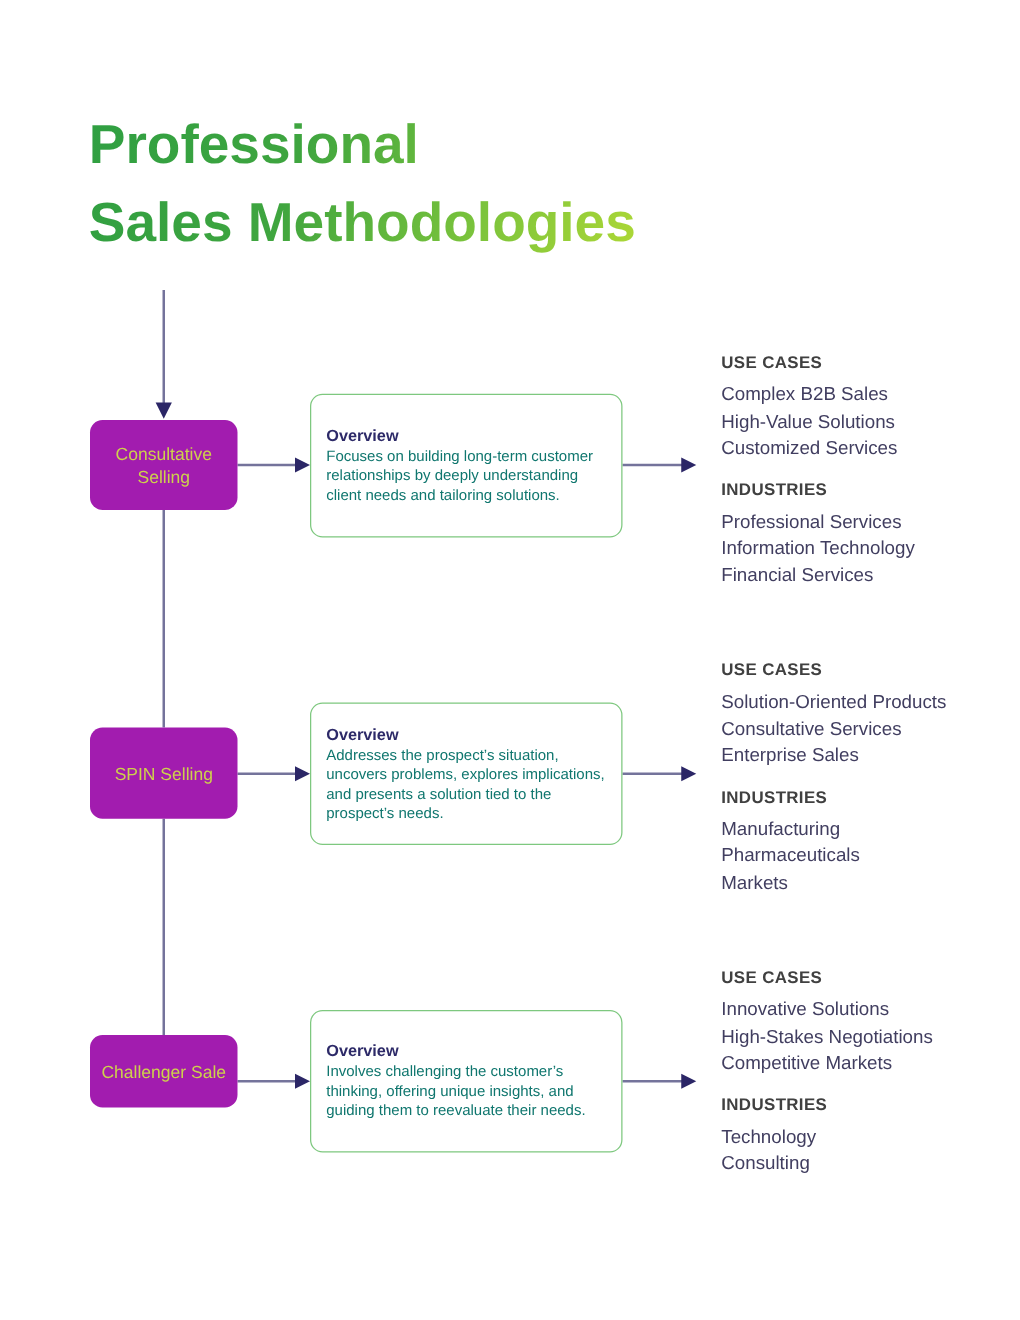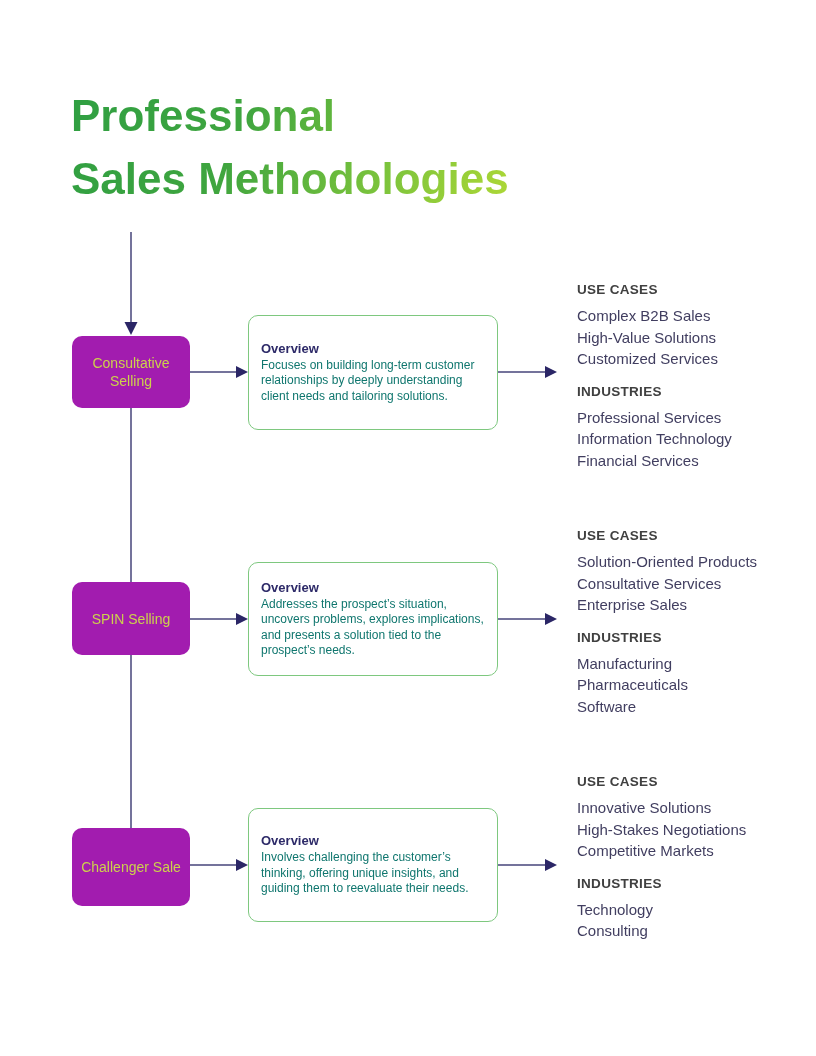--- a/index.html
+++ b/index.html
@@ -21,21 +21,21 @@
   .connectors polygon{fill:#2b2666;}
   
   .method{
     position:absolute;left:72px;width:118px;box-sizing:border-box;
     background:#a21caf;border-radius:10px;
     display:flex;align-items:center;justify-content:center;text-align:center;
     color:#cdd14c;font-size:14px;line-height:18px;padding:4px 6px;
   }
   .method-1{top:336px;height:72px;}
   .method-2{top:582px;height:73px;}
-  .method-3{top:828px;height:78px;}
+  .method-3{top:828px;height:58px;}
   
   .overview{
     position:absolute;left:248px;width:250px;height:114px;box-sizing:border-box;
     background:#ffffff;border:1.5px solid #7ec87f;border-radius:10px;
     display:flex;flex-direction:column;justify-content:center;
     padding:4px 4px 4px 12px;
   }
   .ov-1{top:315px;height:115px;}
   .ov-2{top:562px;}
   .ov-3{top:808px;}
@@ -105,21 +105,21 @@
     <p class="ov-body">Addresses the prospect’s situation, uncovers problems, explores implications, and presents a solution tied to the prospect’s needs.</p>
   </div>
   <div class="detail dc-2">
     <p class="detail-heading">USE CASES</p>
     <div class="detail-item">Solution-Oriented Products</div>
     <div class="detail-item">Consultative Services</div>
     <div class="detail-item">Enterprise Sales</div>
     <p class="detail-heading industries">INDUSTRIES</p>
     <div class="detail-item">Manufacturing</div>
     <div class="detail-item">Pharmaceuticals</div>
-    <div class="detail-item">Software</div>
+    <div class="detail-item">Markets</div>
   </div>
 
   <div class="method method-3">Challenger Sale</div>
   <div class="overview ov-3">
     <p class="ov-heading">Overview</p>
     <p class="ov-body">Involves challenging the customer’s thinking, offering unique insights, and guiding them to reevaluate their needs.</p>
   </div>
   <div class="detail dc-3">
     <p class="detail-heading">USE CASES</p>
     <div class="detail-item">Innovative Solutions</div>

